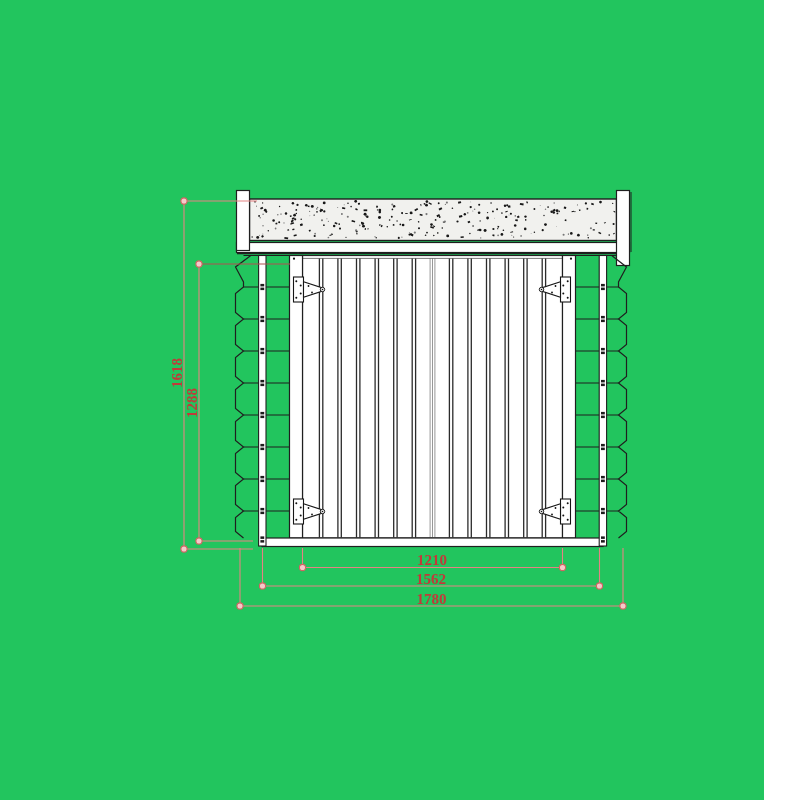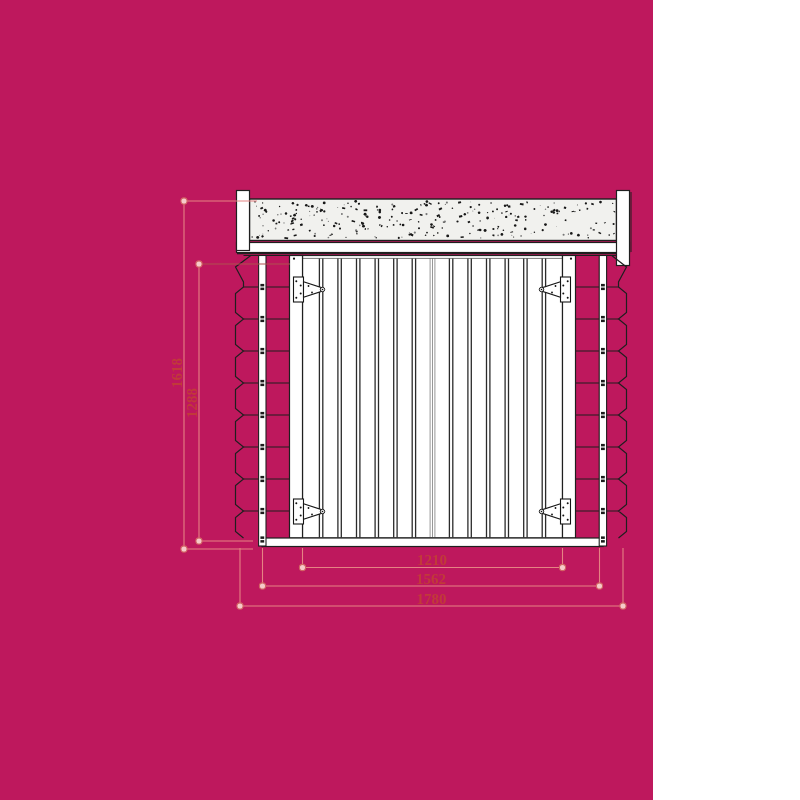--- a/index.html
+++ b/index.html
@@ -1,16 +1,16 @@
 <!DOCTYPE html>
 <html><head>
 <meta charset="utf-8">
 <style>
   html,body{margin:0;padding:0;background:#ffffff;}
-  .stage{position:relative;width:653px;height:800px;background:#be185d;overflow:hidden;}
+  .stage{position:relative;width:764px;height:800px;background:#22c55e;overflow:hidden;}
   svg{display:block;}
   .dim-line{stroke:#e58383;stroke-width:1.1;fill:none;}
   .dim-line-dark{stroke:#b05050;stroke-width:1.1;fill:none;}
   .dim-text{font-family:"Liberation Serif",serif;font-size:15px;font-weight:bold;fill:#c13a3a;}
 </style>
 </head>
 <body>
 
 <div class="stage">
 <svg width="800" height="800" viewBox="0 0 800 800">

